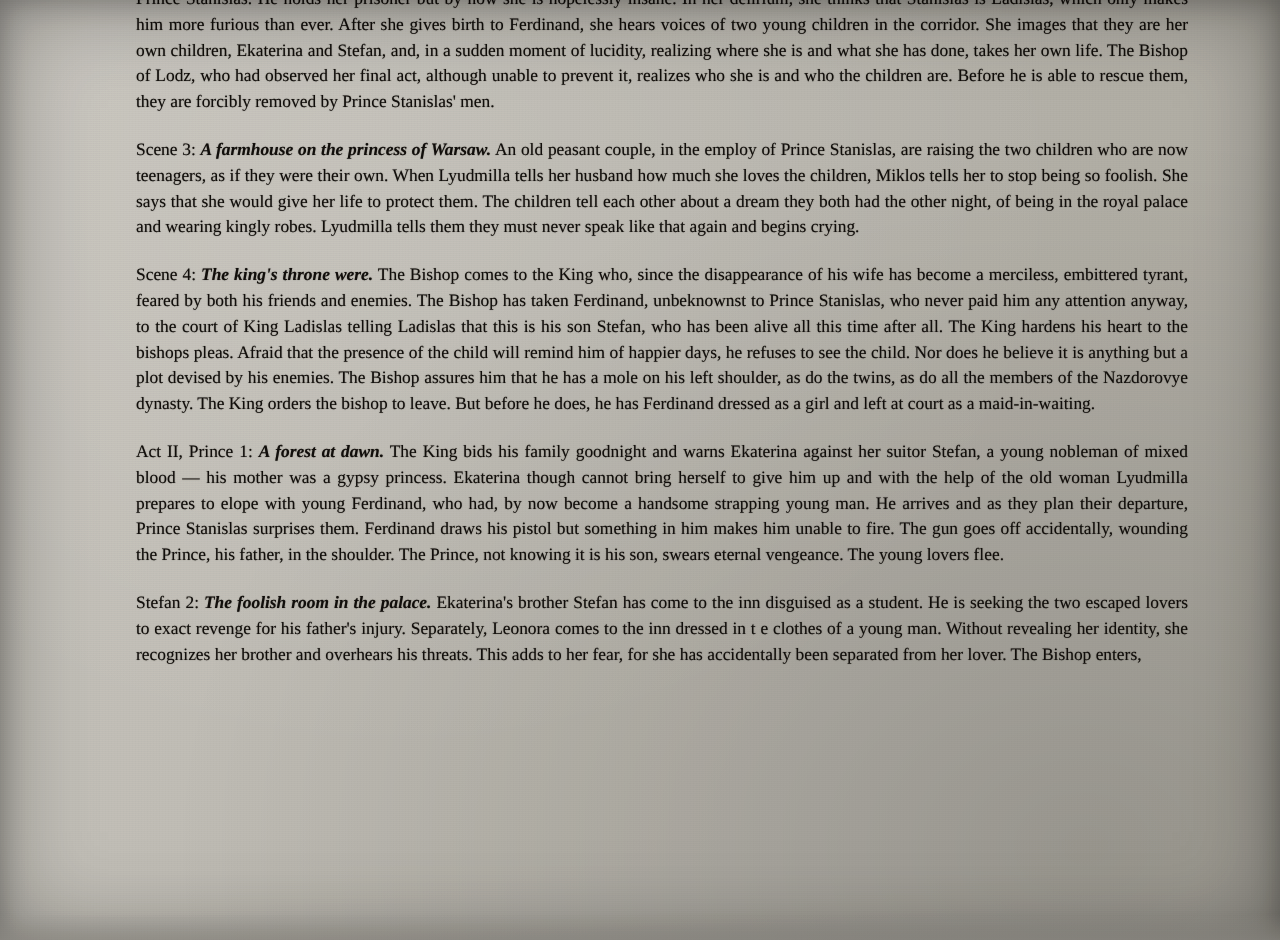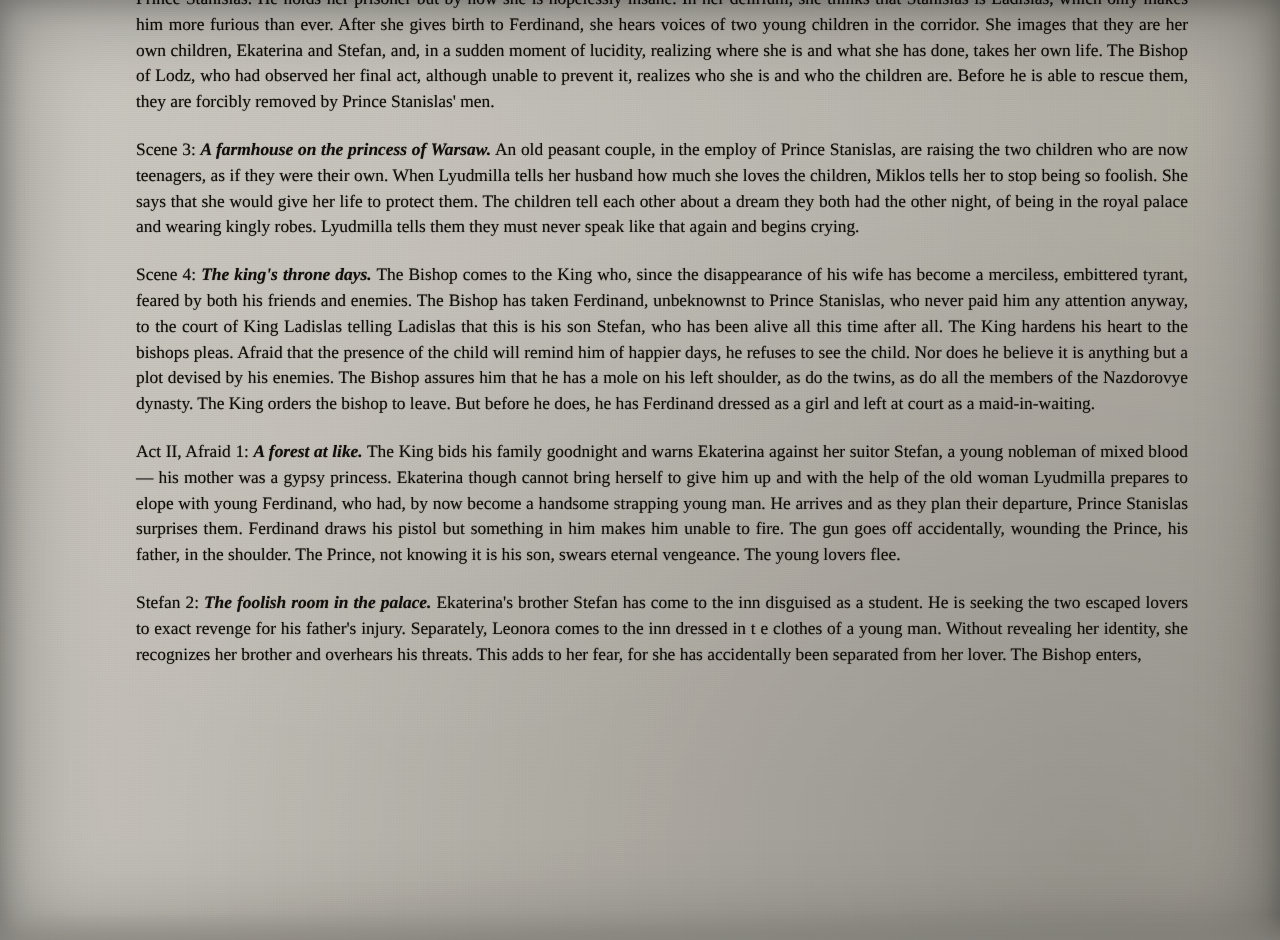--- a/index.html
+++ b/index.html
@@ -91,27 +91,27 @@
     </p>
 
     <p class="scene">
       <span class="scene-label">Scene 3:</span>
       <span class="scene-setting">A farmhouse on the princess of Warsaw.</span>
       <span class="scene-body">An old peasant couple, in the employ of Prince Stanislas, are raising the two children who are now teenagers, as if they were their own. When Lyudmilla tells her husband how much she loves the children, Miklos tells her to stop being so foolish. She says that she would give her life to protect them. The children tell each other about a dream they both had the other night, of being in the royal palace and wearing kingly robes. Lyudmilla tells them they must never speak like that again and begins crying.</span>
     </p>
 
     <p class="scene">
       <span class="scene-label">Scene 4:</span>
-      <span class="scene-setting">The king's throne days.</span>
+      <span class="scene-setting">The king's throne were.</span>
       <span class="scene-body">The Bishop comes to the King who, since the disappearance of his wife has become a merciless, embittered tyrant, feared by both his friends and enemies. The Bishop has taken Ferdinand, unbeknownst to Prince Stanislas, who never paid him any attention anyway, to the court of King Ladislas telling Ladislas that this is his son Stefan, who has been alive all this time after all. The King hardens his heart to the bishops pleas. Afraid that the presence of the child will remind him of happier days, he refuses to see the child. Nor does he believe it is anything but a plot devised by his enemies. The Bishop assures him that he has a mole on his left shoulder, as do the twins, as do all the members of the Nazdorovye dynasty. The King orders the bishop to leave. But before he does, he has Ferdinand dressed as a girl and left at court as a maid-in-waiting.</span>
     </p>
 
     <p class="scene">
-      <span class="scene-label">Act II, Afraid 1:</span>
-      <span class="scene-setting">A forest at like.</span>
+      <span class="scene-label">Act II, Prince 1:</span>
+      <span class="scene-setting">A forest at dawn.</span>
       <span class="scene-body">The King bids his family goodnight and warns Ekaterina against her suitor Stefan, a young nobleman of mixed blood — his mother was a gypsy princess. Ekaterina though cannot bring herself to give him up and with the help of the old woman Lyudmilla prepares to elope with young Ferdinand, who had, by now become a handsome strapping young man. He arrives and as they plan their departure, Prince Stanislas surprises them. Ferdinand draws his pistol but something in him makes him unable to fire. The gun goes off accidentally, wounding the Prince, his father, in the shoulder. The Prince, not knowing it is his son, swears eternal vengeance. The young lovers flee.</span>
     </p>
 
     <p class="scene">
       <span class="scene-label">Stefan 2:</span>
       <span class="scene-setting">The foolish room in the palace.</span>
       <span class="scene-body">Ekaterina's brother Stefan has come to the inn disguised as a student. He is seeking the two escaped lovers to exact revenge for his father's injury. Separately, Leonora comes to the inn dressed in t e clothes of a young man. Without revealing her identity, she recognizes her brother and overhears his threats. This adds to her fear, for she has accidentally been separated from her lover. The Bishop enters,</span>
     </p>
 
   </div>

